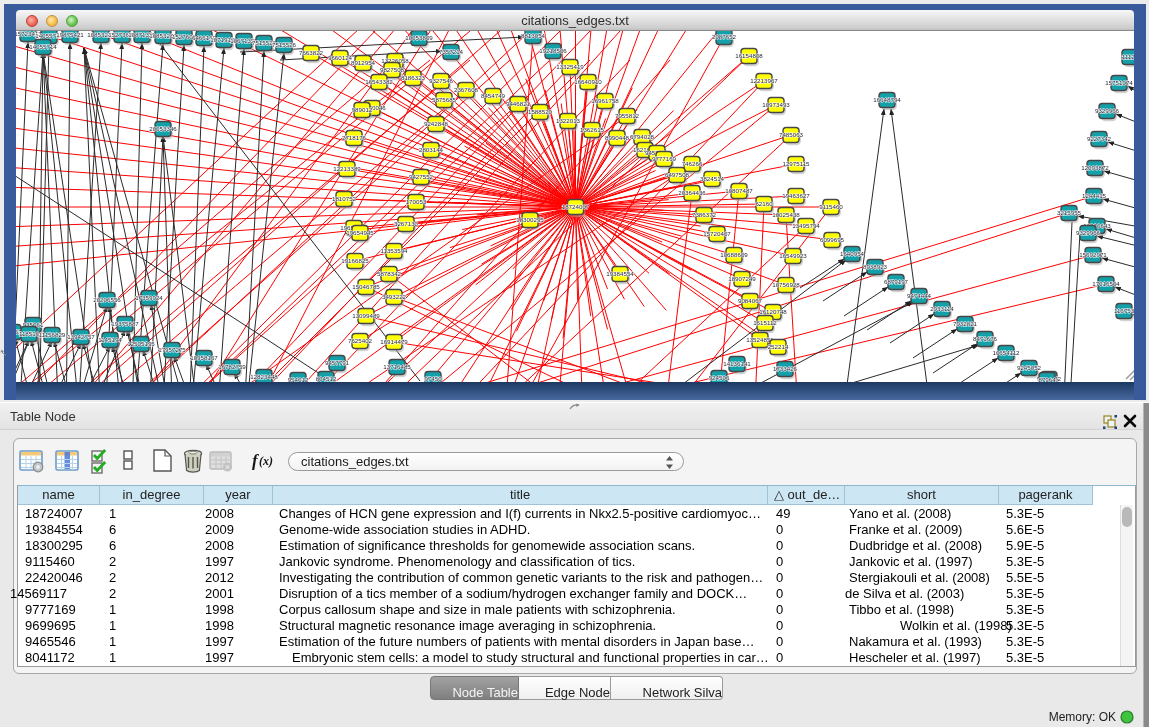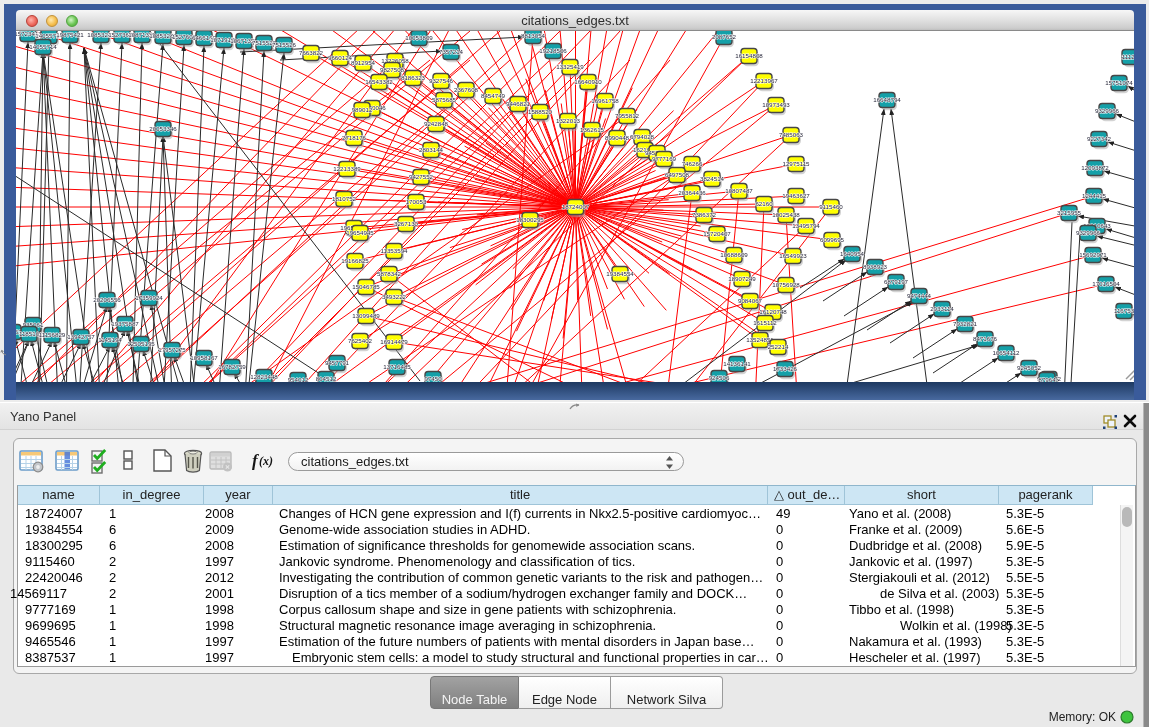--- a/index.html
+++ b/index.html
@@ -11,21 +11,21 @@
 #tp-head span {position:absolute;left:10px;top:6px;font-size:13px;color:#333}
 #panel {position:absolute;left:0;top:430px;width:1149px;height:297px;background:#e9e9e9}
 #container {position:absolute;left:13px;top:438px;width:1124px;height:236px;background:#f4f4f4;border:1px solid #a8a8a8;border-radius:6px}
 #dropdown {position:absolute;left:288px;top:452px;width:396px;height:19px;background:linear-gradient(#ffffff,#f2f2f2);border:1px solid #9a9a9a;border-radius:10px;font-size:13px;color:#1a1a1a;padding:1px 0 0 12px}
 #table {position:absolute;left:17px;top:485px;width:1119px;height:182px;background:#fff;border:1px solid #9a9a9a;border-top:1px solid #8fb6cc}
 .th {position:absolute;top:486px;height:19px;background:#cde6f4;border-right:1px solid #9fc4d8;border-bottom:1px solid #9fc4d8;font-size:13px;color:#222;text-align:center;padding-top:1px}
 .trow {position:absolute;height:16px;font-size:13px;color:#000}
 .trow span {position:absolute;top:0;white-space:nowrap}
 #sbtrack {position:absolute;left:1120px;top:505px;width:13px;height:161px;background:#f4f4f4;border-left:1px solid #ddd}
 #sbthumb {position:absolute;left:1121.5px;top:507px;width:10px;height:20px;background:#b9b9b9;border-radius:5px}
-.seg {position:absolute;top:676px;height:33px;border:1px solid #9b9b9b;font-size:13px;text-align:center;padding-top:15px;background:linear-gradient(#fff,#efefef)}
+.seg {position:absolute;top:676px;height:24px;border:1px solid #9b9b9b;font-size:13px;text-align:right;padding-top:8px;background:linear-gradient(#fff,#efefef)}
 #status {position:absolute;right:33px;top:710px;font-size:12px;color:#222}
 </style></head><body>
 <div id="frame">
     <div class="bot"></div>
   </div>
 <div id="titlebar">
  <div class="tl" style="left:10px;background:radial-gradient(circle at 4px 4px,#ffb3ab,#ee6a5e 55%,#cf4439);border:0.5px solid #b73f36"></div>
  <div class="tl" style="left:30px;background:radial-gradient(circle at 4px 4px,#ffe9b0,#f5bf4f 55%,#dd9f2e);border:0.5px solid #c1913a"></div>
  <div class="tl" style="left:50px;background:radial-gradient(circle at 4px 4px,#d3f5c8,#6cc655 55%,#47a436);border:0.5px solid #51a23f"></div>
  <div id="title">citations_edges.txt</div>
@@ -762,21 +762,21 @@
     <rect x="569.5" y="202.2" width="16" height="15" rx="4.5" fill="#a8a8a8" opacity="0.5"></rect>
     <rect x="567.5" y="199.5" width="16" height="15" rx="3.2" fill="#ffff00" stroke="#474747" stroke-width="1.4"></rect>
     <text x="575.5" y="209.3" font-size="6.2" text-anchor="middle" fill="#1f1f33" stroke="#ffffff" stroke-width="1.1" paint-order="stroke" font-family="Liberation Sans">18724007</text>
     <g stroke="#9a9a9a" stroke-width="1.4">
       <line x1="1126" y1="379" x2="1137" y2="368"></line>
       <line x1="1130" y1="380" x2="1138" y2="372"></line>
       <line x1="1134" y1="381" x2="1139" y2="376"></line>
     </g>
   </svg>
 <div id="tp-head">
-    <span>Yano Panel</span>
+    <span>Table Node</span>
 <svg width="16" height="16" viewBox="0 0 16 16" style="position:absolute;left:1102px;top:11px" xmlns="http://www.w3.org/2000/svg">
  <rect x="2" y="2" width="7" height="7" fill="#eef4fb" stroke="#a08c28" stroke-width="1.3"></rect>
  <rect x="6" y="6" width="7" height="7" fill="#eef4fb" stroke="#a08c28" stroke-width="1.3"></rect>
  <rect x="12.5" y="1" width="2.5" height="2.5" fill="#1d3f77"></rect>
       <rect x="1" y="12.5" width="2.5" height="2.5" fill="#1d3f77"></rect>
       <rect x="12.5" y="12.5" width="2.5" height="2.5" fill="#1d3f77"></rect>
 </svg>
 <svg width="14" height="14" viewBox="0 0 14 14" style="position:absolute;left:1123px;top:11px" xmlns="http://www.w3.org/2000/svg">
  <path d="M2 2 L12 12 M12 2 L2 12" stroke="#0a0a0a" stroke-width="2.6" stroke-linecap="round"></path>
 </svg>
@@ -884,37 +884,37 @@
     <span style="left:776px">0</span>
     <span style="left:849px">Jankovic et al. (1997)</span>
     <span style="left:1006px">5.3E-5</span>
   </div>
 <div class="trow" style="top:570px">
     <span style="left:25px">22420046</span>
     <span style="left:109px">2</span>
     <span style="left:205px">2012</span>
     <span style="left:279px;width:486px;overflow:hidden;white-space:nowrap">Investigating the contribution of common genetic variants to the risk and pathogen…</span>
     <span style="left:776px">0</span>
-    <span style="left:849px">Stergiakouli et al. (2012)</span>
+    <span style="left:849px">Stergiakouli et al. (2008)</span>
     <span style="left:1006px">5.5E-5</span>
   </div>
 <div class="trow" style="top:586px">
     <span style="left:10px">14569117</span>
     <span style="left:109px">2</span>
     <span style="left:205px">2001</span>
     <span style="left:279px;width:486px;overflow:hidden;white-space:nowrap">Disruption of a tics member of a sodium/hydrogen exchanger family and DOCK…</span>
     <span style="left:776px">0</span>
-    <span style="left:880px">de Silva et al. (2003)</span>
+    <span style="left:845px">de Silva et al. (2003)</span>
     <span style="left:1006px">5.3E-5</span>
   </div>
 <div class="trow" style="top:602px">
     <span style="left:25px">9777169</span>
     <span style="left:109px">1</span>
     <span style="left:205px">1998</span>
-    <span style="left:279px;width:486px;overflow:hidden;white-space:nowrap">Corpus callosum shape and size in gene patients with schizophrenia.</span>
+    <span style="left:279px;width:486px;overflow:hidden;white-space:nowrap">Corpus callosum shape and size in male patients with schizophrenia.</span>
     <span style="left:776px">0</span>
     <span style="left:849px">Tibbo et al. (1998)</span>
     <span style="left:1006px">5.3E-5</span>
   </div>
 <div class="trow" style="top:618px">
     <span style="left:25px">9699695</span>
     <span style="left:109px">1</span>
     <span style="left:205px">1998</span>
     <span style="left:279px;width:486px;overflow:hidden;white-space:nowrap">Structural magnetic resonance image averaging in schizophrenia.</span>
     <span style="left:776px">0</span>
@@ -924,21 +924,21 @@
 <div class="trow" style="top:634px">
     <span style="left:25px">9465546</span>
     <span style="left:109px">1</span>
     <span style="left:205px">1997</span>
     <span style="left:279px;width:486px;overflow:hidden;white-space:nowrap">Estimation of the future numbers of patients with mental disorders in Japan base…</span>
     <span style="left:776px">0</span>
     <span style="left:849px">Nakamura et al. (1993)</span>
     <span style="left:1006px">5.3E-5</span>
   </div>
 <div class="trow" style="top:650px">
-    <span style="left:25px">8387537</span>
+    <span style="left:25px">8041172</span>
     <span style="left:109px">1</span>
     <span style="left:205px">1997</span>
     <span style="left:292px;width:486px;overflow:hidden;white-space:nowrap">Embryonic stem cells: a model to study structural and functional properties in car…</span>
     <span style="left:776px">0</span>
     <span style="left:849px">Hescheler et al. (1997)</span>
     <span style="left:1006px">5.3E-5</span>
   </div>
 <div id="sbtrack"></div>
 <div id="sbthumb"></div>
 <div class="seg" style="left:430px;width:89px;border-radius:4px 0 0 4px;background:linear-gradient(#a2a2a2,#7f7f7f);color:#f4f4f4;border-color:#787878">Node Table</div>

